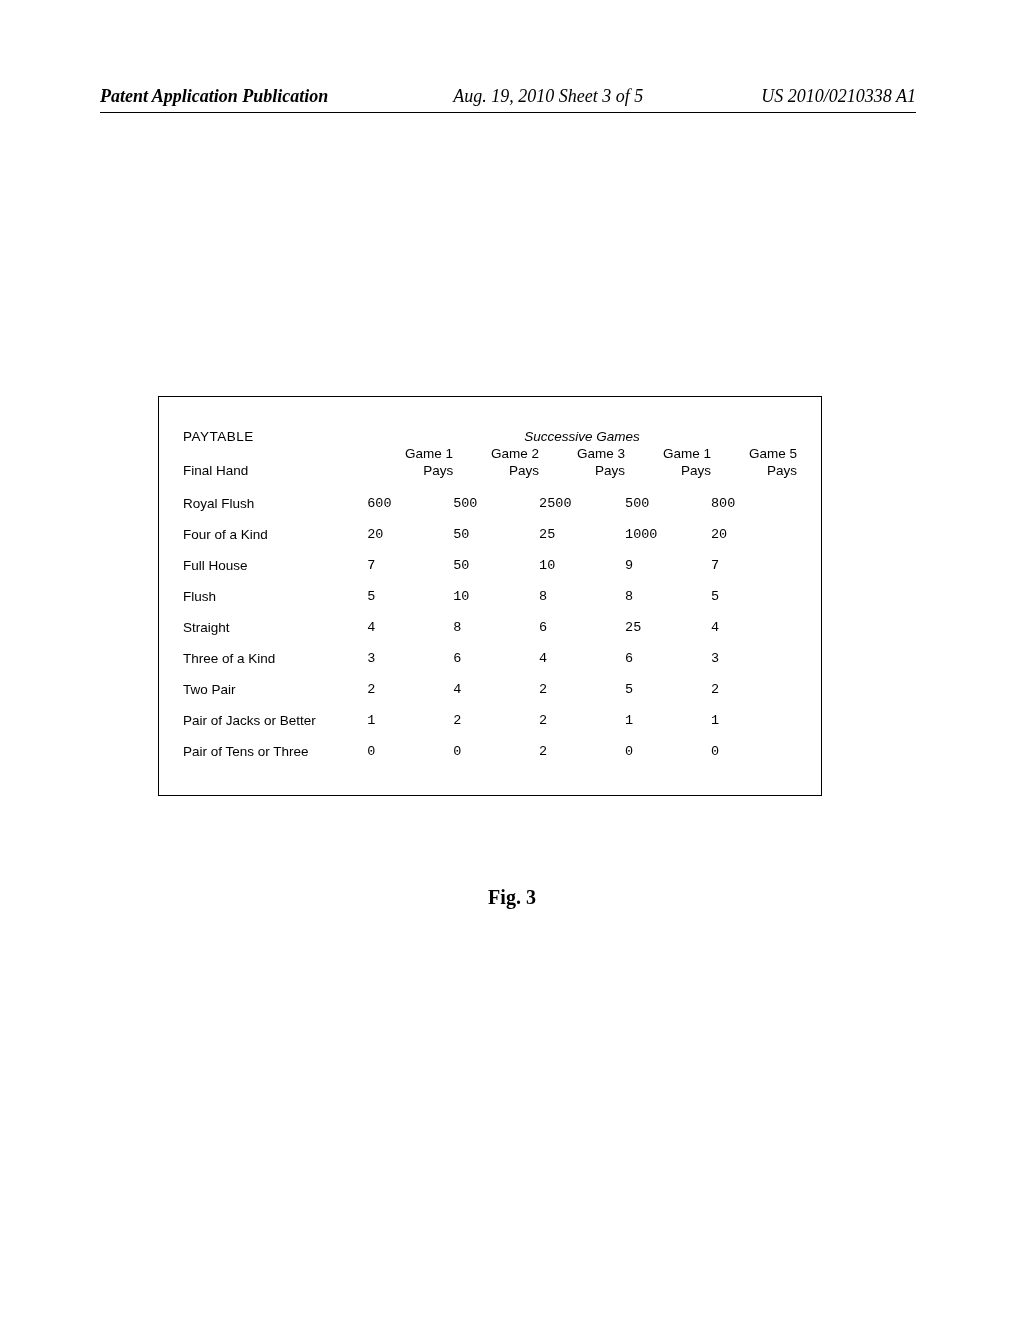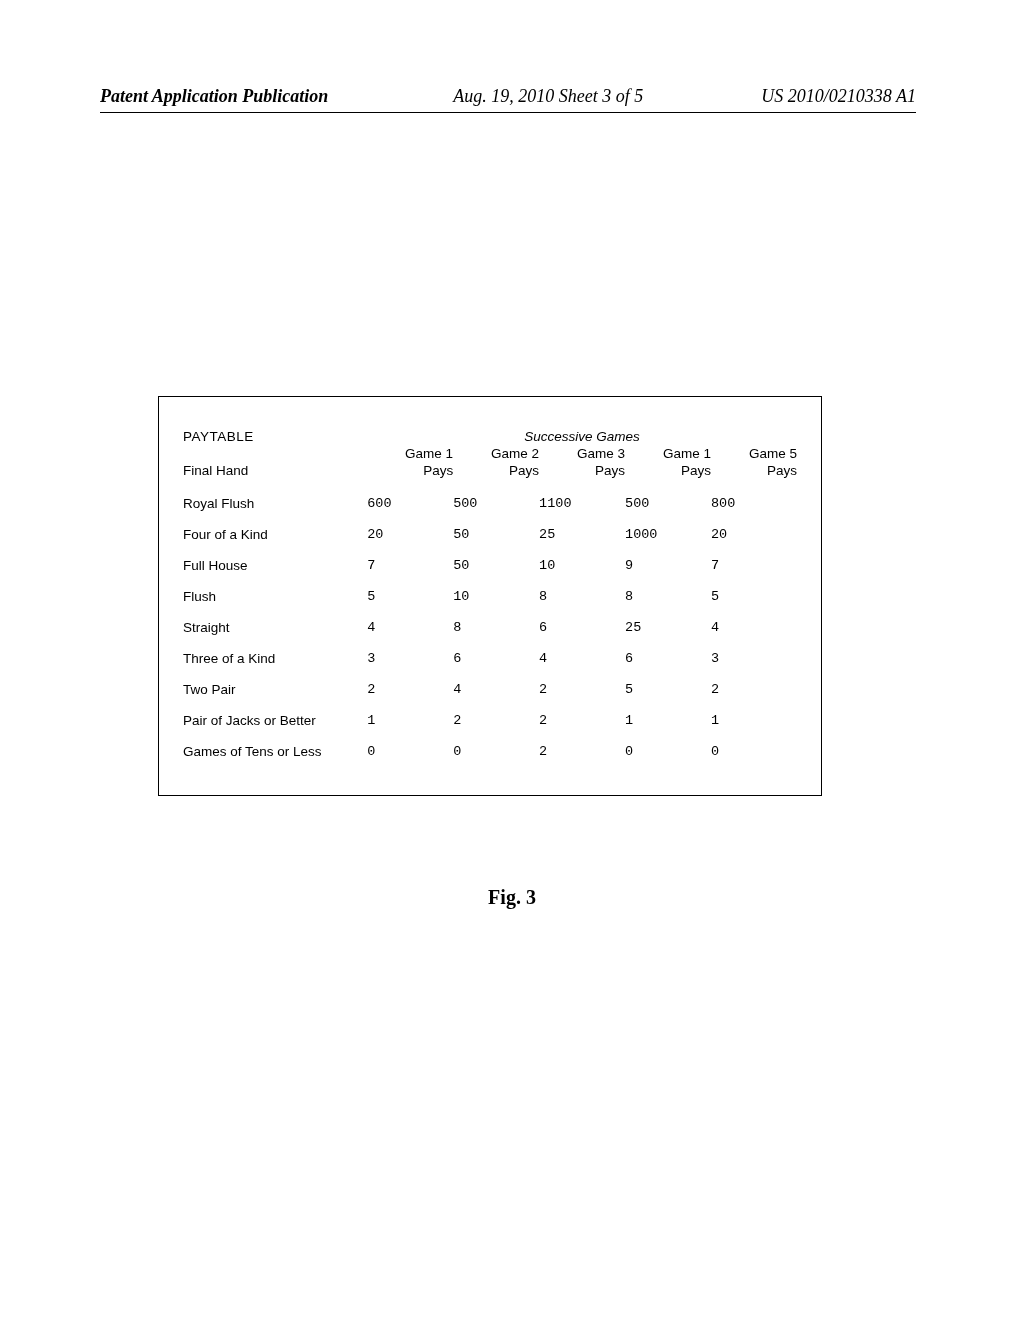--- a/index.html
+++ b/index.html
@@ -137,21 +137,21 @@
       <td class="col-head"><span>Game 2</span><br><span>Pays</span></td>
       <td class="col-head"><span>Game 3</span><br><span>Pays</span></td>
       <td class="col-head"><span>Game 1</span><br><span>Pays</span></td>
       <td class="col-head"><span>Game 5</span><br><span>Pays</span></td>
     </tr>
 
     <tr class="data-row">
       <td class="hand-label">Royal Flush</td>
       <td class="num">600</td>
       <td class="num">500</td>
-      <td class="num">1100</td>
+      <td class="num">2500</td>
       <td class="num">500</td>
       <td class="num">800</td>
     </tr>
     <tr class="data-row">
       <td class="hand-label">Four of a Kind</td>
       <td class="num">20</td>
       <td class="num">50</td>
       <td class="num">25</td>
       <td class="num">1000</td>
       <td class="num">20</td>
@@ -198,21 +198,21 @@
     </tr>
     <tr class="data-row">
       <td class="hand-label">Pair of Jacks or Better</td>
       <td class="num">1</td>
       <td class="num">2</td>
       <td class="num">2</td>
       <td class="num">1</td>
       <td class="num">1</td>
     </tr>
     <tr class="data-row">
-      <td class="hand-label">Games of Tens or Less</td>
+      <td class="hand-label">Pair of Tens or Three</td>
       <td class="num">0</td>
       <td class="num">0</td>
       <td class="num">2</td>
       <td class="num">0</td>
       <td class="num">0</td>
     </tr>
   </tbody>
     </table>
 </div>
 

